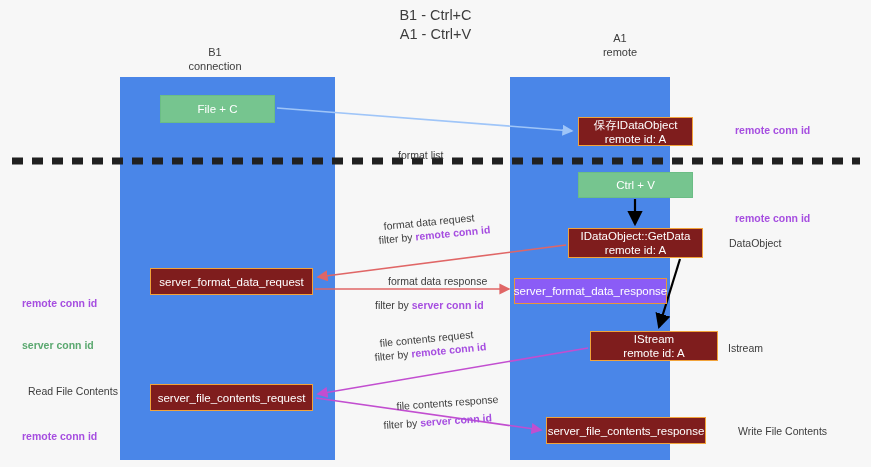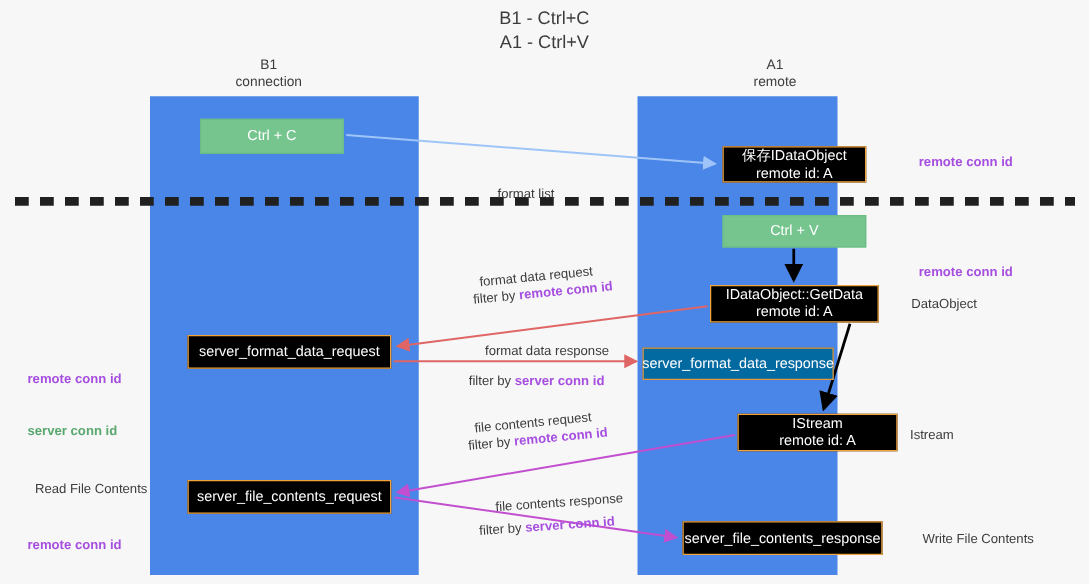--- a/index.html
+++ b/index.html
@@ -17,36 +17,36 @@
     position:absolute;left:0;top:6px;width:871px;text-align:center;
     font-size:14.5px;line-height:19px;color:#3c3c3c;white-space:pre;
   }
 
   
   .colhead{
     position:absolute;text-align:center;font-size:11px;line-height:13.5px;
     color:#3c3c3c;white-space:pre;
   }
   #colhead-b1{left:155px;top:46px;width:120px;}
-  #colhead-a1{left:560px;top:46px;width:120px;}
+  #colhead-a1{left:560px;top:32px;width:120px;}
 
   
   .lane{position:absolute;background:#4a86e8;}
   #lane-b1{left:120px;top:77px;width:215px;height:383px;}
   #lane-a1{left:510px;top:77px;width:160px;height:383px;}
 
   
   .box{
     position:absolute;display:flex;align-items:center;justify-content:center;
     text-align:center;color:#ffffff;font-size:11.5px;line-height:14px;
     white-space:pre;box-sizing:border-box;
   }
   .green{background:#76c58f;border:1px solid #6bbd85;}
-  .orange{background:#000000;border:1px solid #f2a33a;}
-  .orange2{background:#0369a1;border:1px solid #e8963a;}
+  .orange{background:#7f1d1d;border:1px solid #f2a33a;}
+  .orange2{background:#8b5cf6;border:1px solid #e8963a;}
 
   #box-ctrlc{left:160px;top:95px;width:115px;height:28px;}
   #box-save-idataobject{left:578px;top:117px;width:115px;height:29px;}
   #box-ctrlv{left:578px;top:172px;width:115px;height:26px;}
   #box-getdata{left:568px;top:228px;width:135px;height:30px;}
   #box-sfdreq{left:150px;top:268px;width:163px;height:27px;}
   #box-sfdres{left:514px;top:278px;width:153px;height:26px;}
   #box-istream{left:590px;top:331px;width:128px;height:30px;}
   #box-sfcreq{left:150px;top:384px;width:163px;height:27px;}
   #box-sfcres{left:546px;top:417px;width:160px;height:27px;}
@@ -123,21 +123,21 @@
 
     <path d="M680,259 L659,327" stroke="#000000" stroke-width="2.2" fill="none" marker-end="url(#ah-black)"></path>
 
     <line x1="588" y1="348" x2="318" y2="394" stroke="#c24ed0" stroke-width="1.6" marker-end="url(#ah-purple)"></line>
 
     <line x1="316" y1="398" x2="541" y2="430" stroke="#c24ed0" stroke-width="1.6" marker-end="url(#ah-purple)"></line>
 
     <line x1="12" y1="161" x2="860" y2="161" stroke="#202020" stroke-width="7" stroke-dasharray="11 9" stroke-linecap="butt"></line>
   </svg>
 
-  <div class="box green" id="box-ctrlc">Ctrl + C</div>
+  <div class="box green" id="box-ctrlc">File + C</div>
   <div class="box orange" id="box-save-idataobject">保存IDataObject
 remote id: A</div>
   <div class="box green" id="box-ctrlv">Ctrl + V</div>
   <div class="box orange" id="box-getdata">IDataObject::GetData
 remote id: A</div>
   <div class="box orange" id="box-sfdreq">server_format_data_request</div>
   <div class="box orange2" id="box-sfdres">server_format_data_response</div>
   <div class="box orange" id="box-istream">IStream
 remote id: A</div>
   <div class="box orange" id="box-sfcreq">server_file_contents_request</div>

